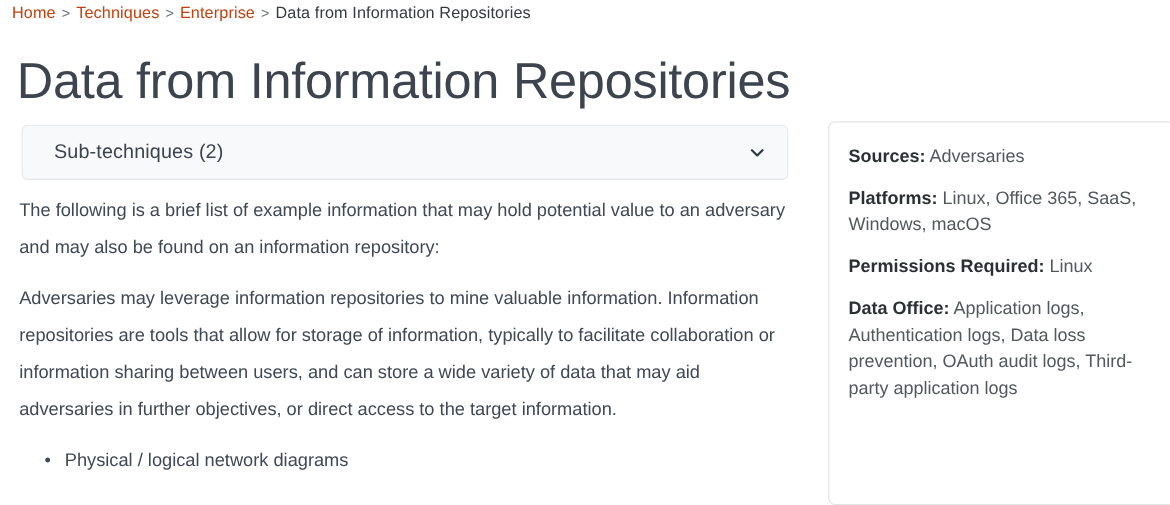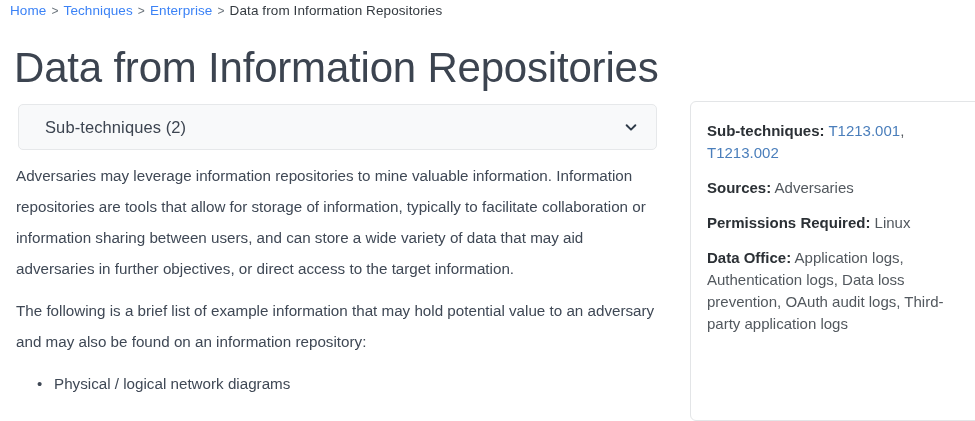--- a/index.html
+++ b/index.html
@@ -27,21 +27,21 @@
   .breadcrumb {
     position: absolute;
     left: 10px;
     top: 2px;
     font-size: 13.5px;
     line-height: 18px;
     white-space: nowrap;
     letter-spacing: 0.1px;
   }
   .breadcrumb a {
-    color: #3b82f6;
+    color: #c2410c;
     text-decoration: none;
   }
   .breadcrumb .sep {
     color: #6c757d;
     margin: 0 5px;
     font-size: 12px;
   }
   .breadcrumb .current {
     color: #343a40;
   }
@@ -177,44 +177,42 @@
     <div class="subtech-box">
       <span class="subtech-label">Sub-techniques (2)</span>
       <span class="chevron">
         <svg viewBox="0 0 16 16" width="14" height="14" fill="none" stroke="currentColor" stroke-width="2.2" stroke-linecap="round" stroke-linejoin="round">
           <polyline points="3,6 8,11 13,6"></polyline>
         </svg>
       </span>
     </div>
 
     <div class="body-text">
+      <p>The following is a brief list of example information that may hold potential value to an adversary and may also be found on an information repository:</p>
       <p>Adversaries may leverage information repositories to mine valuable information. Information repositories are tools that allow for storage of information, typically to facilitate collaboration or information sharing between users, and can store a wide variety of data that may aid adversaries in further objectives, or direct access to the target information.</p>
-      <p>The following is a brief list of example information that may hold potential value to an adversary and may also be found on an information repository:</p>
       <ul>
         <li>Physical / logical network diagrams</li>
 
       </ul>
     </div>
   </div>
 
   <aside class="info-card">
 
 
-    <div class="info-row">
-      <span class="info-key">Sub-techniques:</span>
-      <span class="info-val">
-        <a href="#">T1213.001</a><span>, </span><a href="#">T1213.002</a>
-      </span>
-    </div>
 
     <div class="info-row">
       <span class="info-key">Sources:</span>
       <span class="info-val">Adversaries</span>
     </div>
 
+    <div class="info-row">
+      <span class="info-key">Platforms:</span>
+      <span class="info-val">Linux, Office 365, SaaS, Windows, macOS</span>
+    </div>
 
     <div class="info-row">
       <span class="info-key">Permissions Required:</span>
       <span class="info-val">Linux</span>
     </div>
 
     <div class="info-row">
       <span class="info-key">Data Office:</span>
       <span class="info-val">Application logs, Authentication logs, Data loss prevention, OAuth audit logs, Third-party application logs</span>
     </div>

